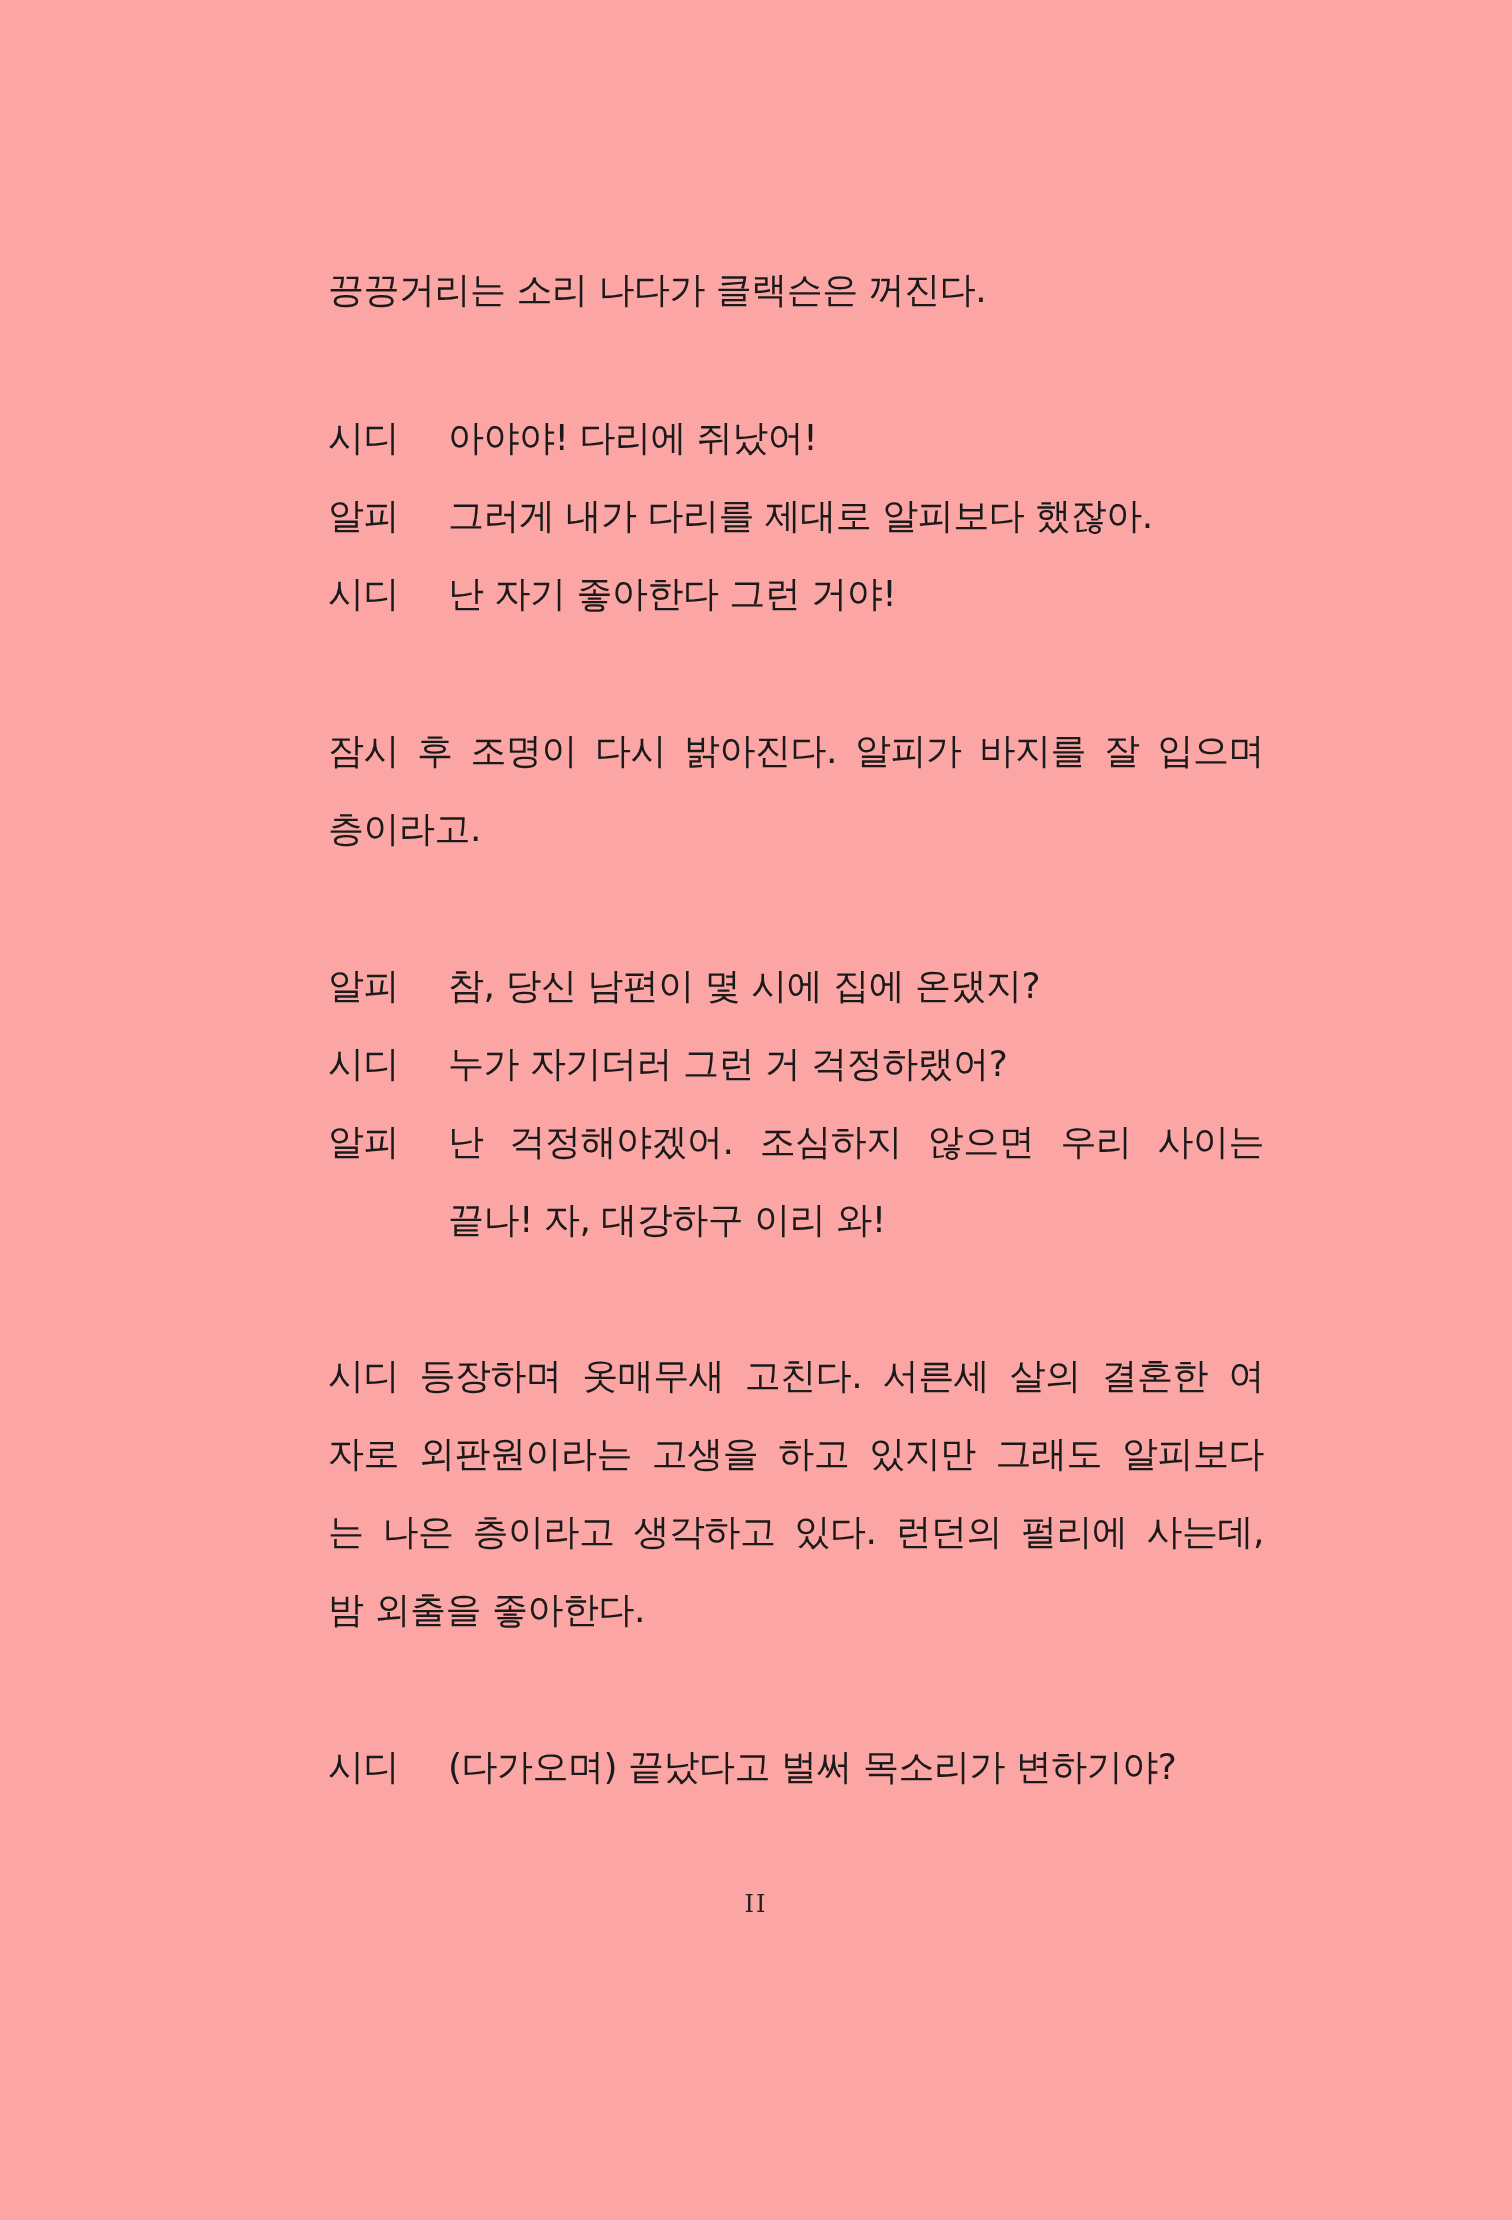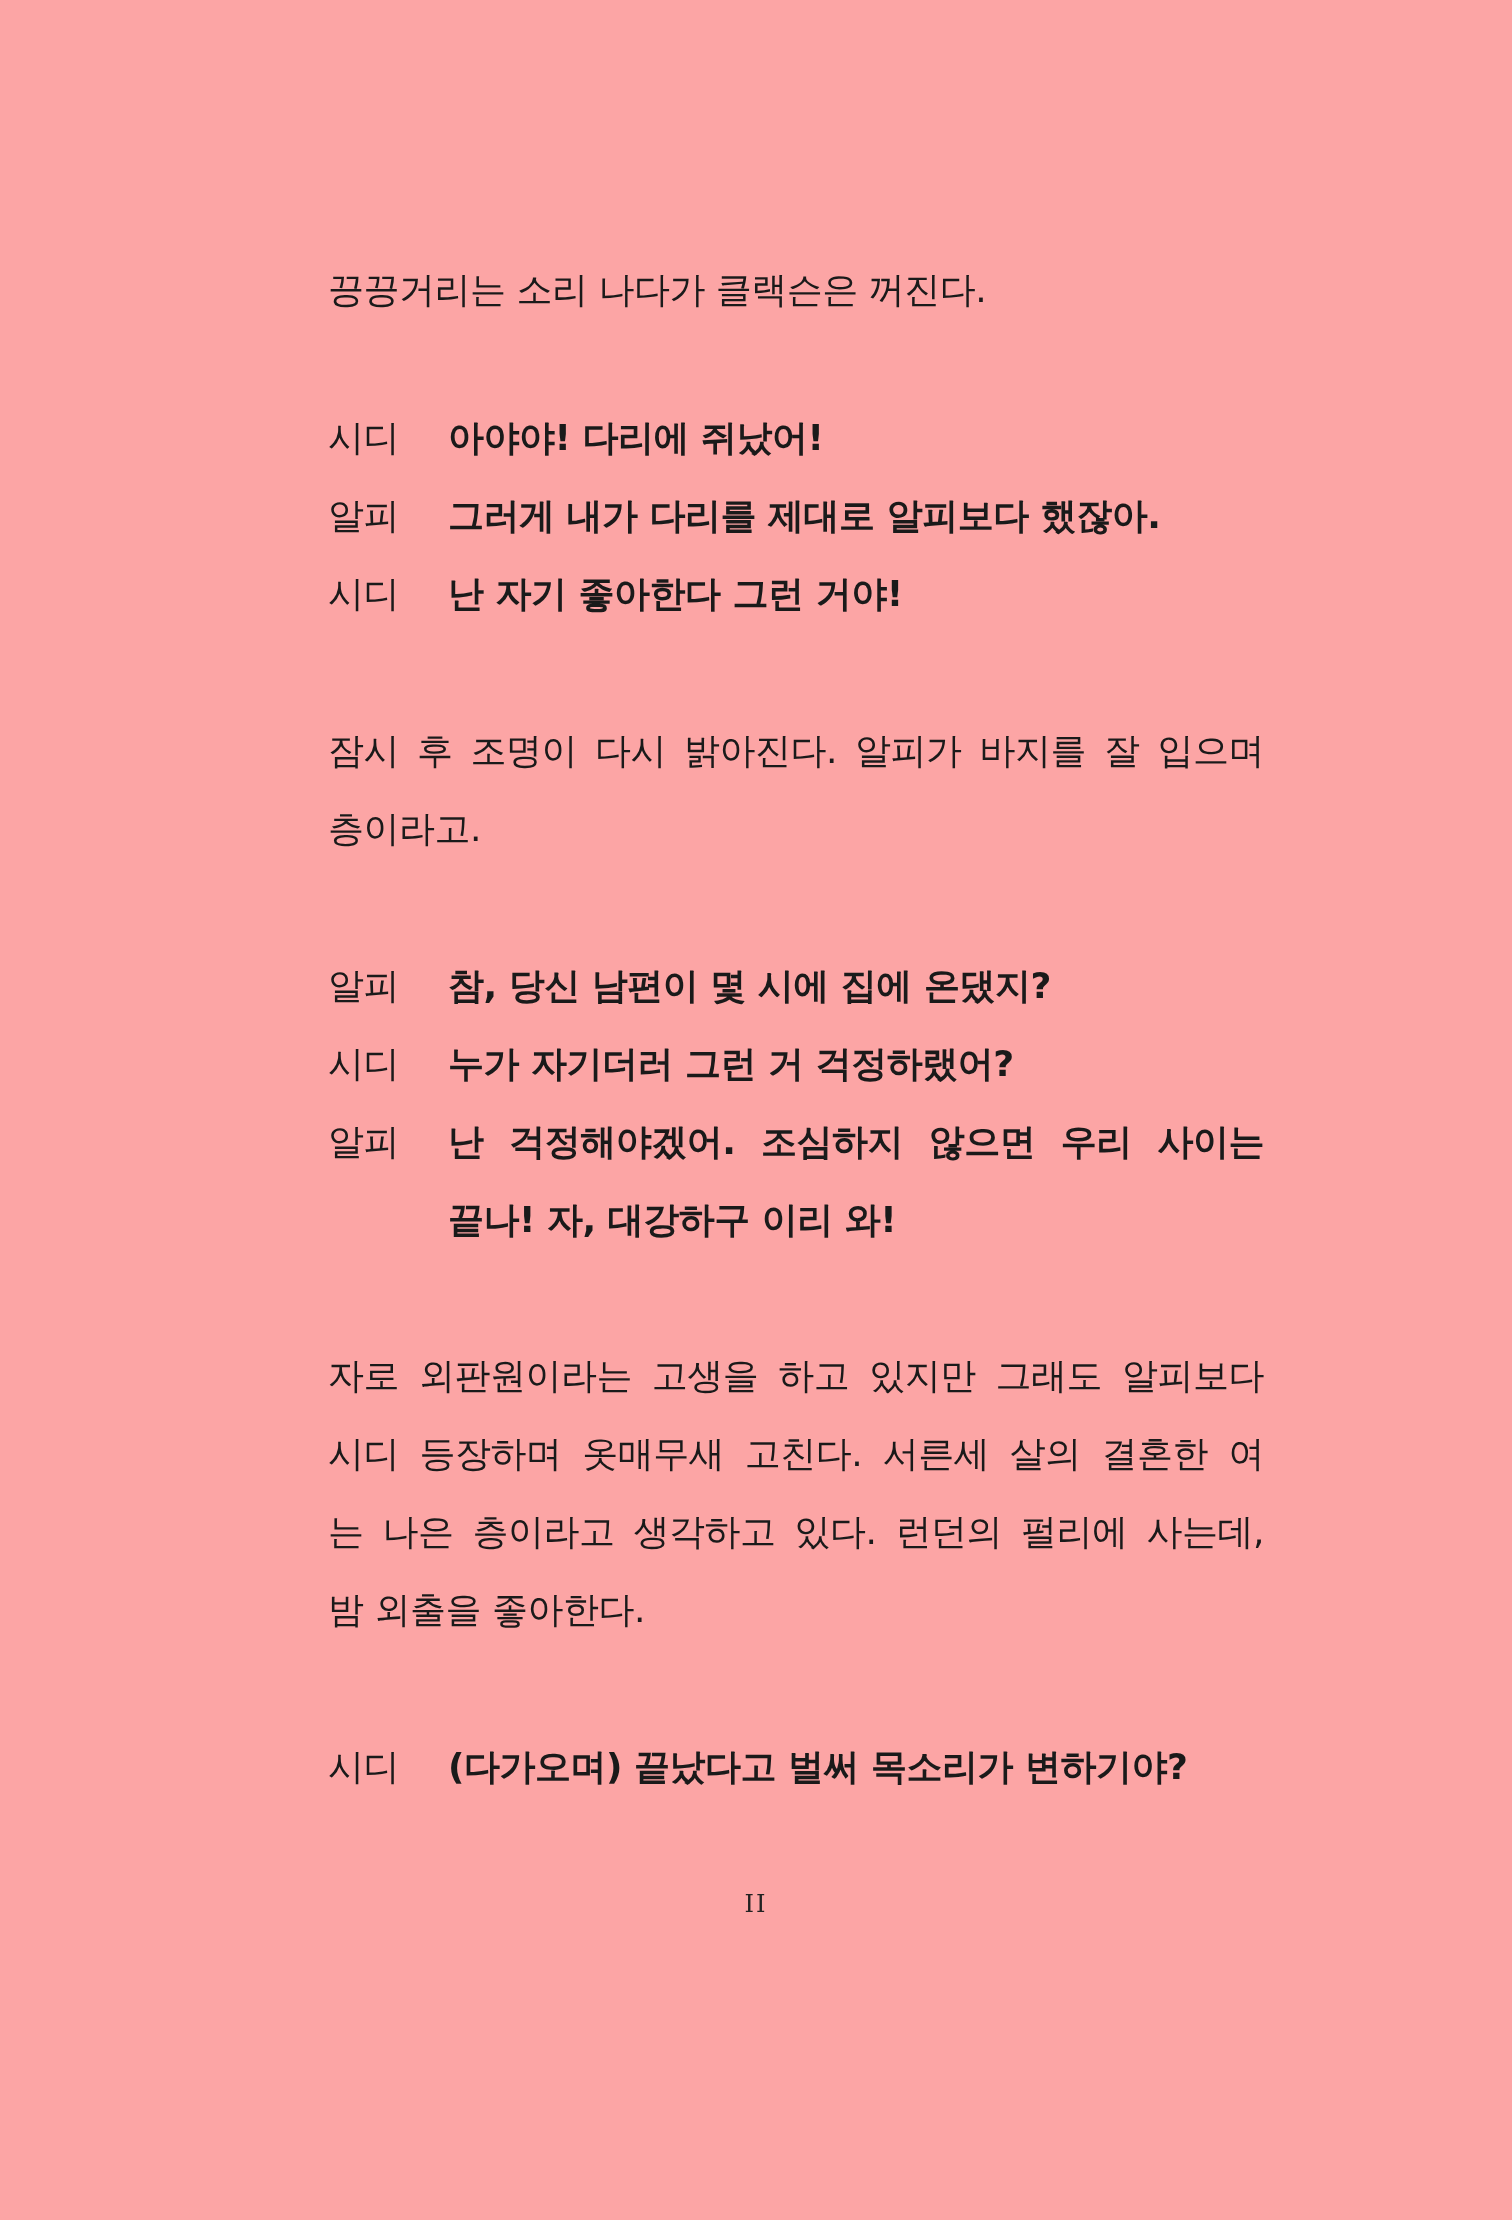--- a/index.html
+++ b/index.html
@@ -49,21 +49,20 @@
       align-items: flex-start;
       line-height: 78px;
     }
     .speaker {
       width: 120px;
       flex: 0 0 120px;
       white-space: nowrap;
     }
     .speech {
       flex: 1 1 auto;
-      font-weight: bold;
     }
     .speech .line { white-space: nowrap; }
     .speech .justify-line { white-space: nowrap; }
     .page-number {
       position: absolute;
       left: 0;
       width: 1512px;
       top: 1890px;
       text-align: center;
       font-family: "DejaVu Serif", "Liberation Serif", serif;
@@ -123,22 +122,22 @@
     <div class="dlg">
       <span class="speaker">알피</span>
       <div class="speech">
         <span class="justify-line">난 걱정해야겠어. 조심하지 않으면 우리 사이는</span>
         <span class="line">끝나! 자, 대강하구 이리 와!</span>
       </div>
     </div>
   </div>
 
   <div class="block" style="top: 1337px;">
+    <span class="justify-line">시디 등장하며 옷매무새 고친다. 서른세 살의 결혼한 여</span>
     <span class="justify-line">자로 외판원이라는 고생을 하고 있지만 그래도 알피보다</span>
-    <span class="justify-line">시디 등장하며 옷매무새 고친다. 서른세 살의 결혼한 여</span>
     <span class="justify-line">는 나은 층이라고 생각하고 있다. 런던의 펄리에 사는데,</span>
     <span class="line">밤 외출을 좋아한다.</span>
   </div>
 
   <div class="block" style="top: 1728px;">
     <div class="dlg">
       <span class="speaker">시디</span>
       <div class="speech">
         <span class="line">(다가오며) 끝났다고 벌써 목소리가 변하기야?</span>
       </div>

